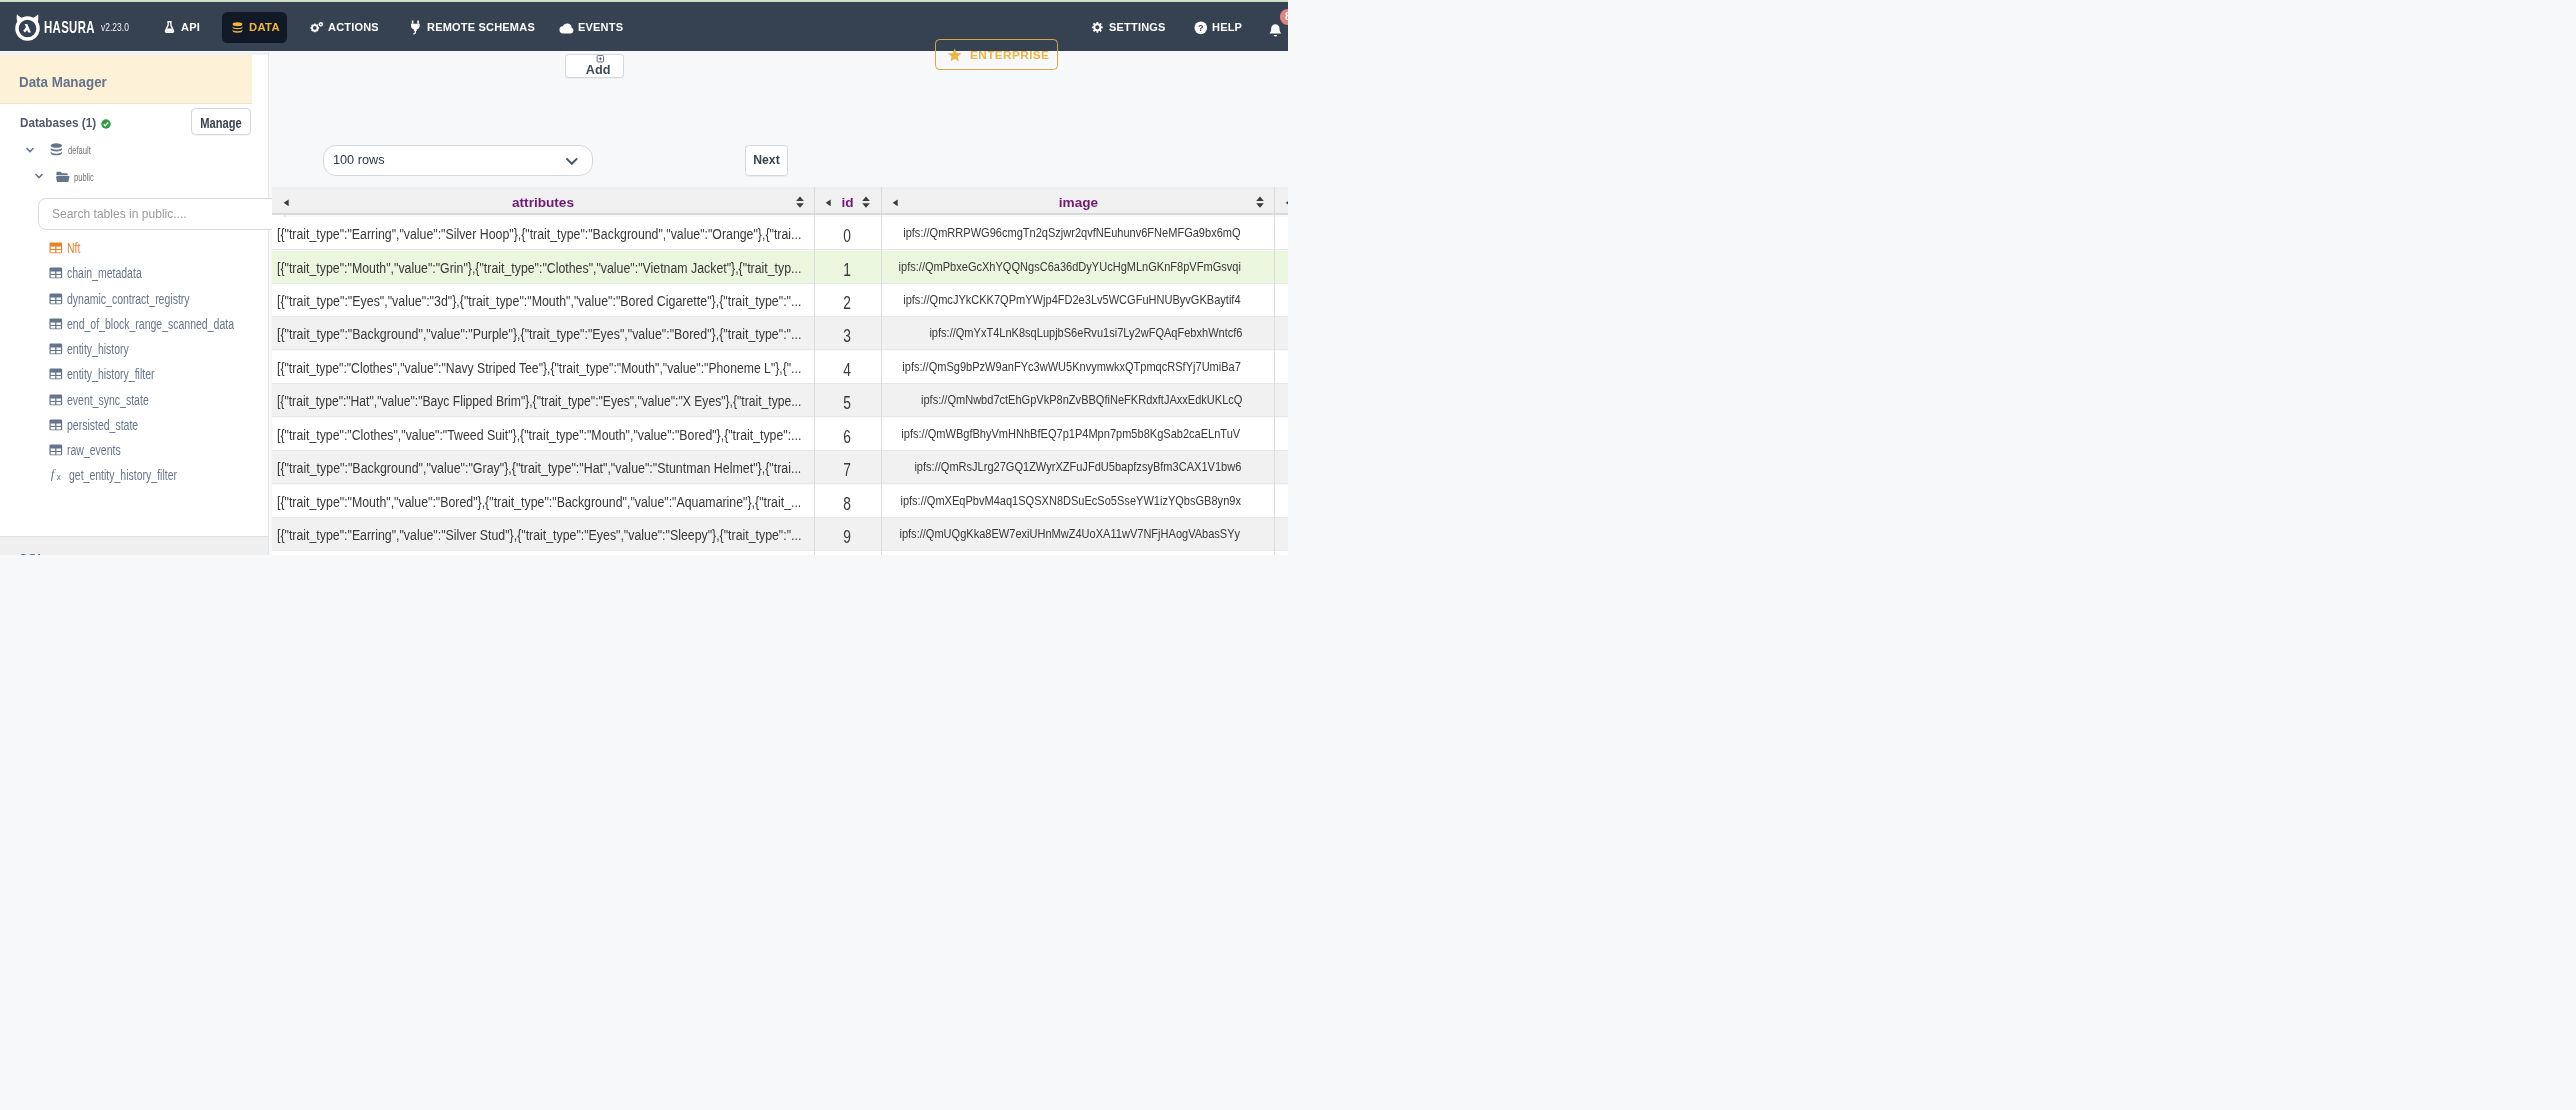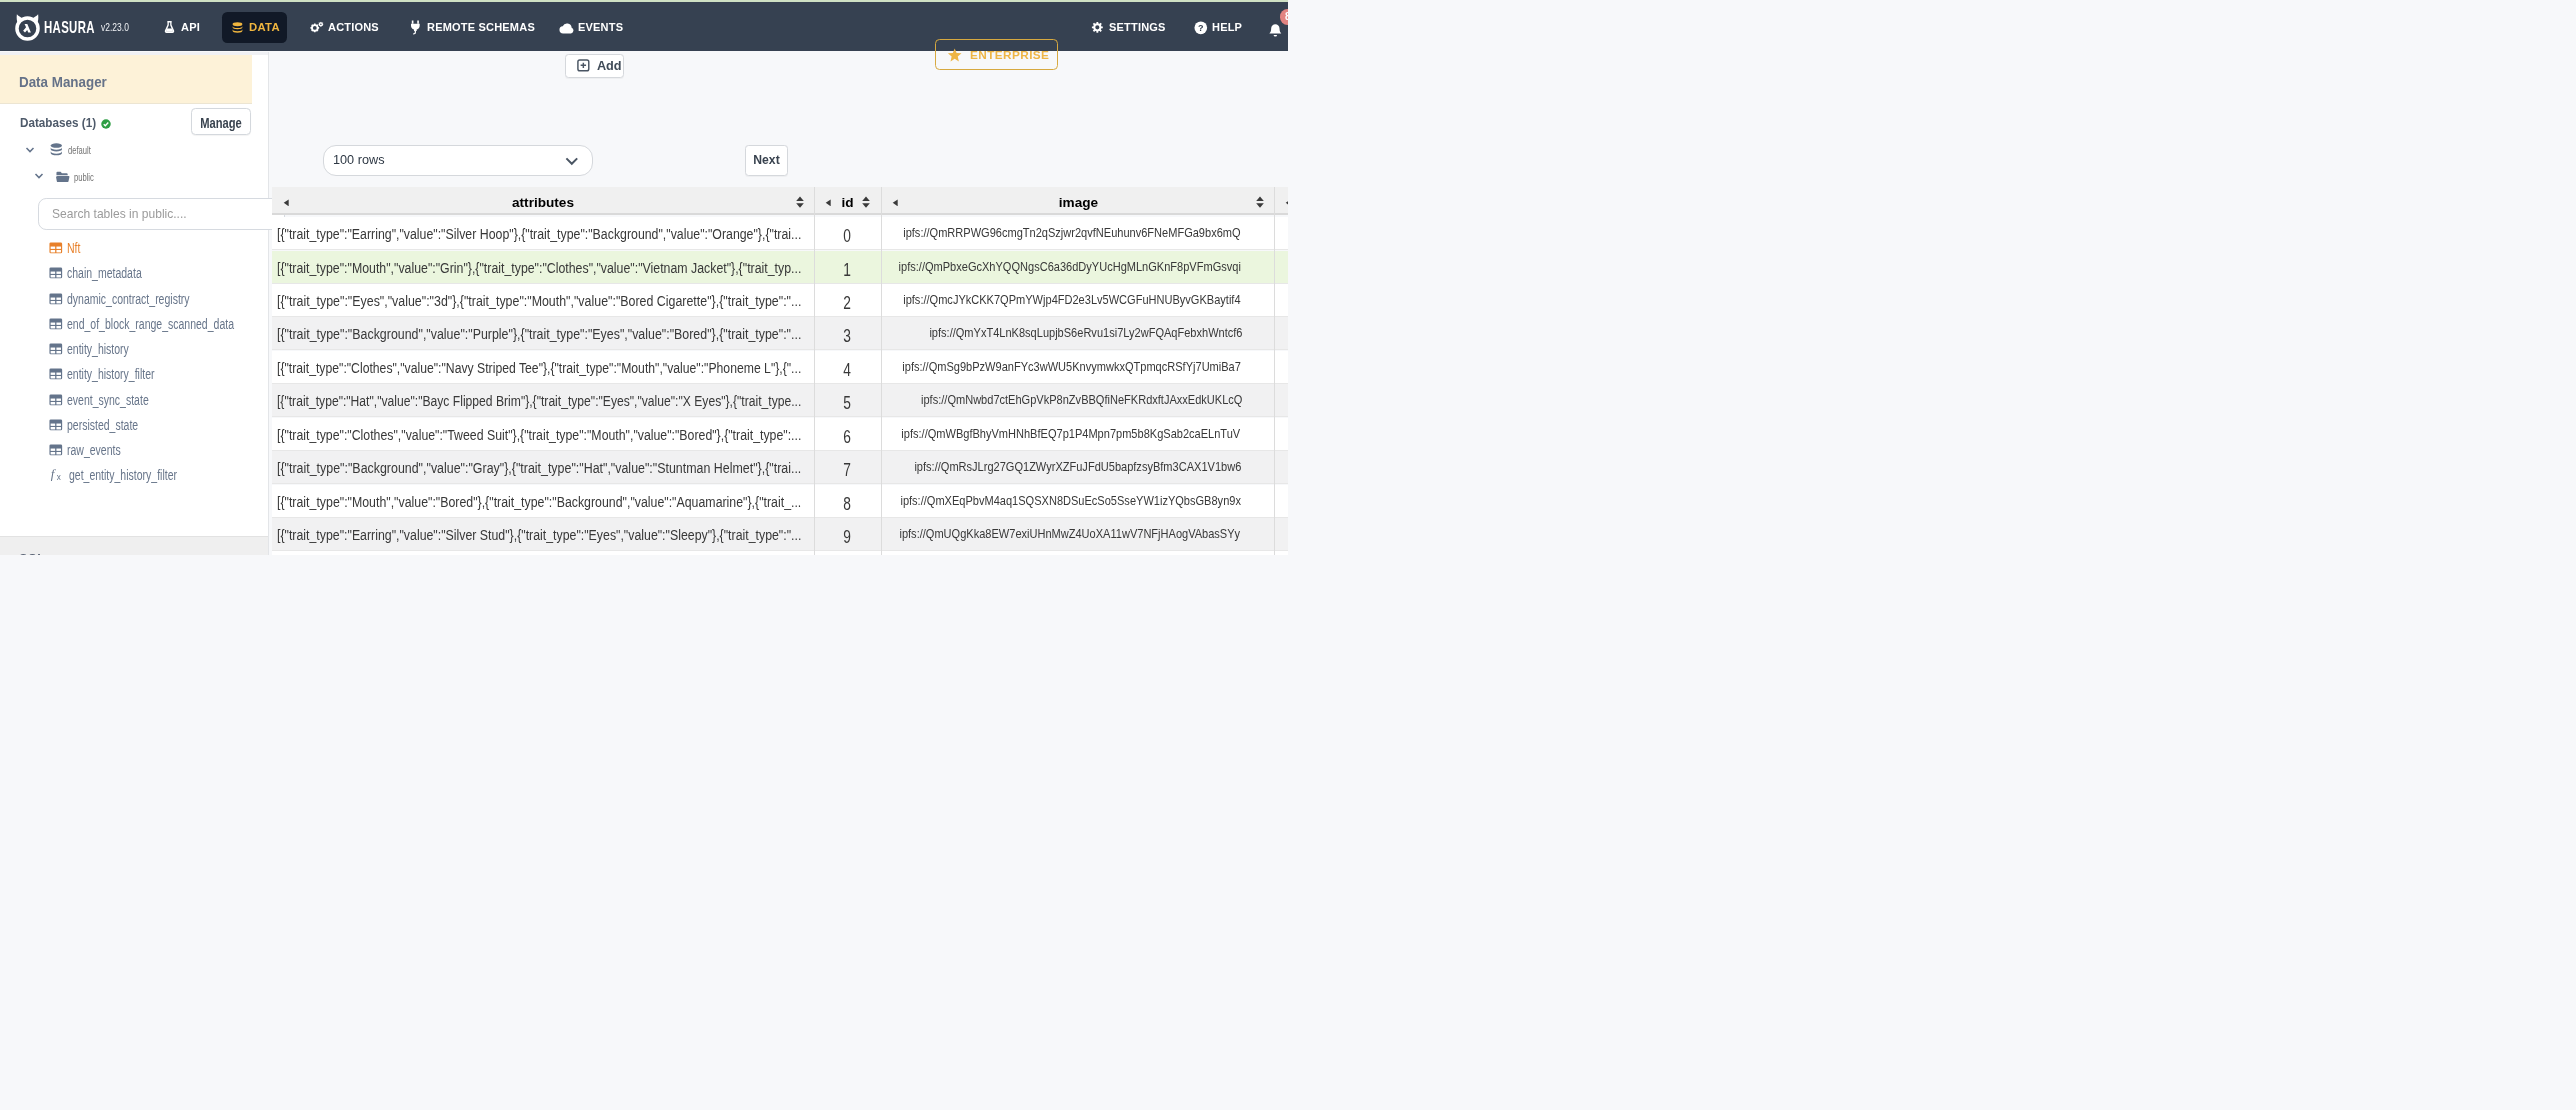--- a/index.html
+++ b/index.html
@@ -36,30 +36,30 @@
 .treerow span { display:inline-block; transform:scaleX(0.76); transform-origin:0 50%; }
 #srch { position:absolute; left:38px; top:146px; width:247px; height:32px; border:0.9px solid #d6dae0; border-radius:8.2px; background:#fff; }
 #srch span { position:absolute; left:12.7px; top:8.2px; font-size:12.7px; color:#9b9b9b; display:inline-block; transform:scaleX(0.95); transform-origin:0 50%; white-space:pre; }
 .titem { position:absolute; left:49px; height:20px; display:flex; align-items:center; font-size:14px; color:#67758a; white-space:nowrap; }
 .titem i { font-style:normal; display:inline-block; transform:scaleX(0.75); transform-origin:0 50%; }
 .titem svg { margin-right:4.5px; }
 #sqlfoot { position:absolute; left:0; top:484px; width:268px; height:20px; background:#efefef; border-top:0.9px solid #e2e2e2; }
 #sqlfoot span { position:absolute; left:19px; top:15px; font-size:12.7px; font-weight:bold; color:#5b6576; }
 
 
-#addbtn { left:565px; top:54px; width:59px; height:23.5px; background:#fff; border:0.9px solid #d5d8dc; border-radius:3.6px; box-shadow:0 0.9px 0.9px rgba(0,0,0,0.04); display:flex; align-items:center; }
+#addbtn { left:565px; top:54px; width:59px; height:23.5px; background:#fff; border:0.9px solid #d5d8dc; border-radius:3.6px; box-shadow:0 0.9px 0.9px rgba(0,0,0,0.04); display:flex; align-items:center;flex-direction:column; }
 #addbtn b { font-size:12.7px; color:#3f4a57; margin-left:7.2px; }
 #rowsel { left:323px; top:145px; width:270px; height:31px; background:#fff; border:0.9px solid #d5d8dc; border-radius:13px; }
 #rowsel span { position:absolute; left:9px; top:7.2px; font-size:12.7px; color:#2e3844; }
 #nextbtn { left:745px; top:145px; width:43px; height:31px; background:#fff; border:0.9px solid #d5d8dc; border-radius:3.6px; box-shadow:0 0.9px 0.9px rgba(0,0,0,0.04); font-size:12.2px; font-weight:bold; color:#39434f; text-align:center; line-height:29px; }
 
 
 #tbl { left:272px; top:187px; width:1016px; height:369px; overflow:hidden; }
 .hdr { position:absolute; top:0; height:28px; background:#f0f0f0; border-bottom:2.3px solid #d9d9d9; }
-.hdr .lbl { position:absolute; top:7.7px; width:100%; text-align:center; font-size:13.6px; font-weight:bold; color:#000000; }
+.hdr .lbl { position:absolute; top:7.7px; width:100%; text-align:center; font-size:13.6px; font-weight:bold; color:#701a75; }
 .vline { position:absolute; top:0; width:0.9px; background:#dcdcdc; height:369px; }
 .row { position:absolute; left:0; width:1016px; height:33px; border-bottom:0.9px solid #e7e7e7; }
 .cell { position:absolute; top:0; height:100%; display:flex; align-items:center; font-size:13.6px; color:#383838; white-space:nowrap; overflow:hidden; }
 .ca span { display:inline-block; font-size:14px; transform:scaleX(0.925); transform-origin:0 50%; white-space:pre; }
 .cid span { display:inline-block; font-size:18.6px; transform:scaleX(0.74); position:relative; top:2.7px; }
 .cim span { display:inline-block; font-size:12.7px; transform:scaleX(0.87); position:relative; left:-9px; }
 .ca { left:4.5px; width:526px; padding-top:2.7px; }
 .cid { left:542px; width:67px; justify-content:center; }
 .cim { left:610px; width:393px; justify-content:flex-end; padding-top:0.9px; }
 </style>

